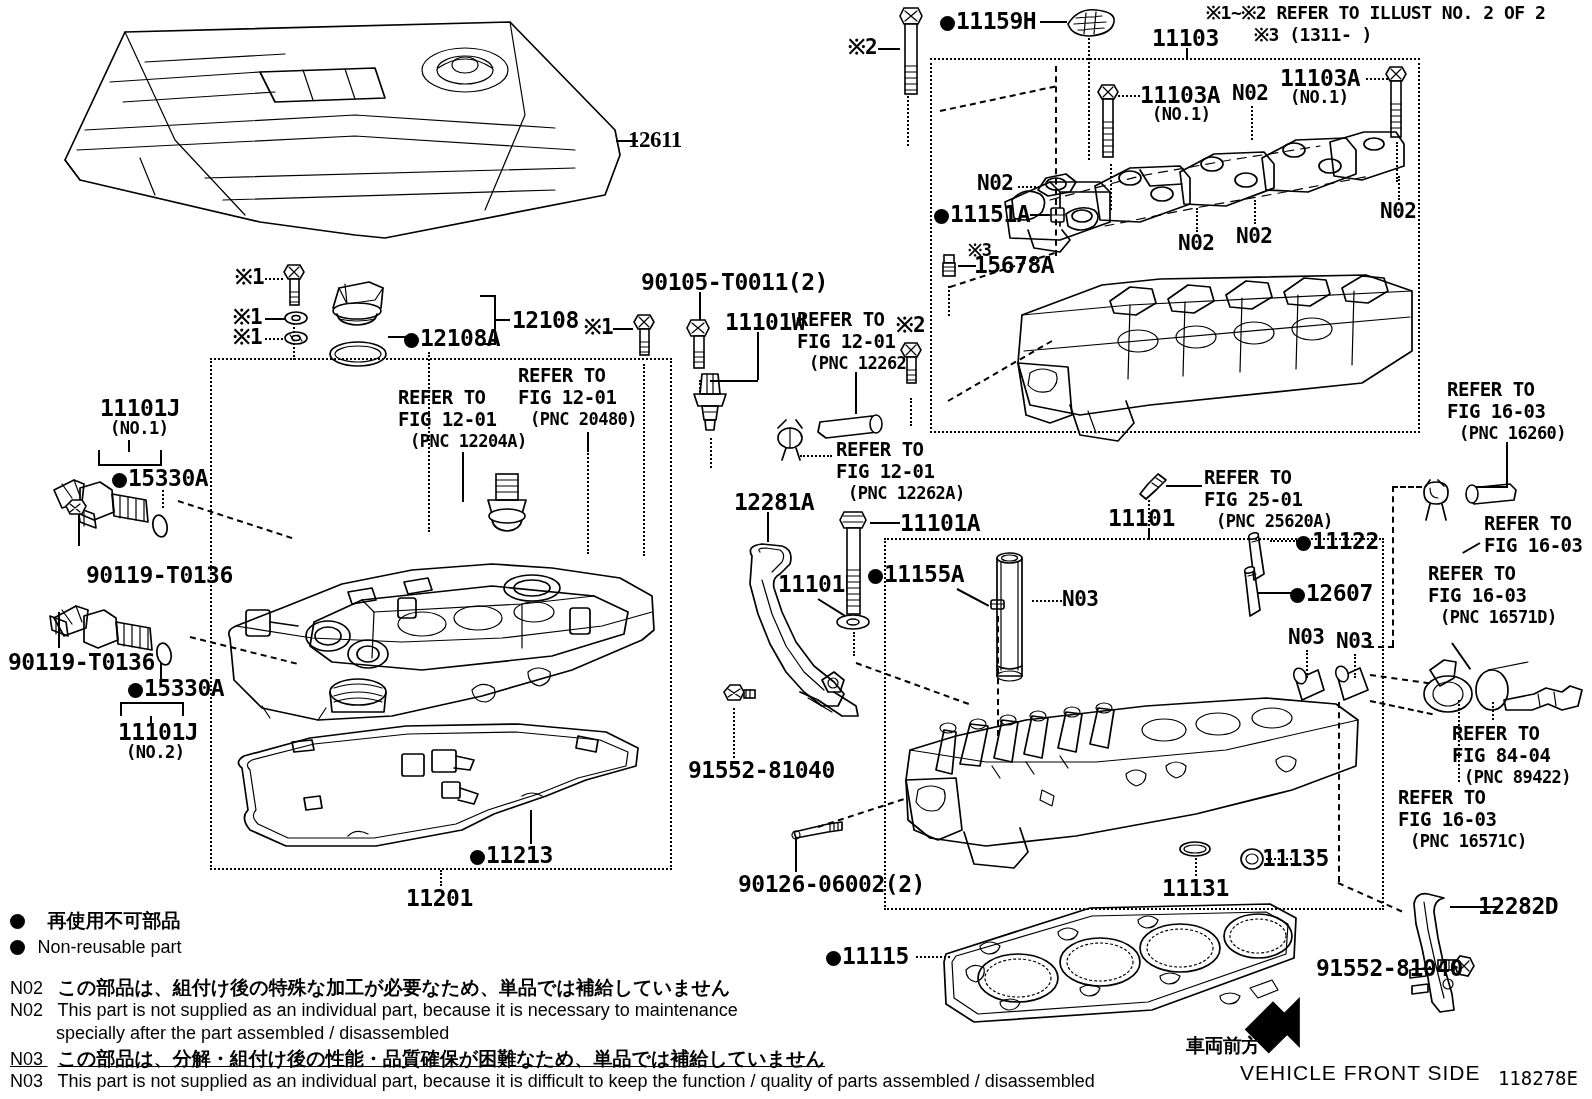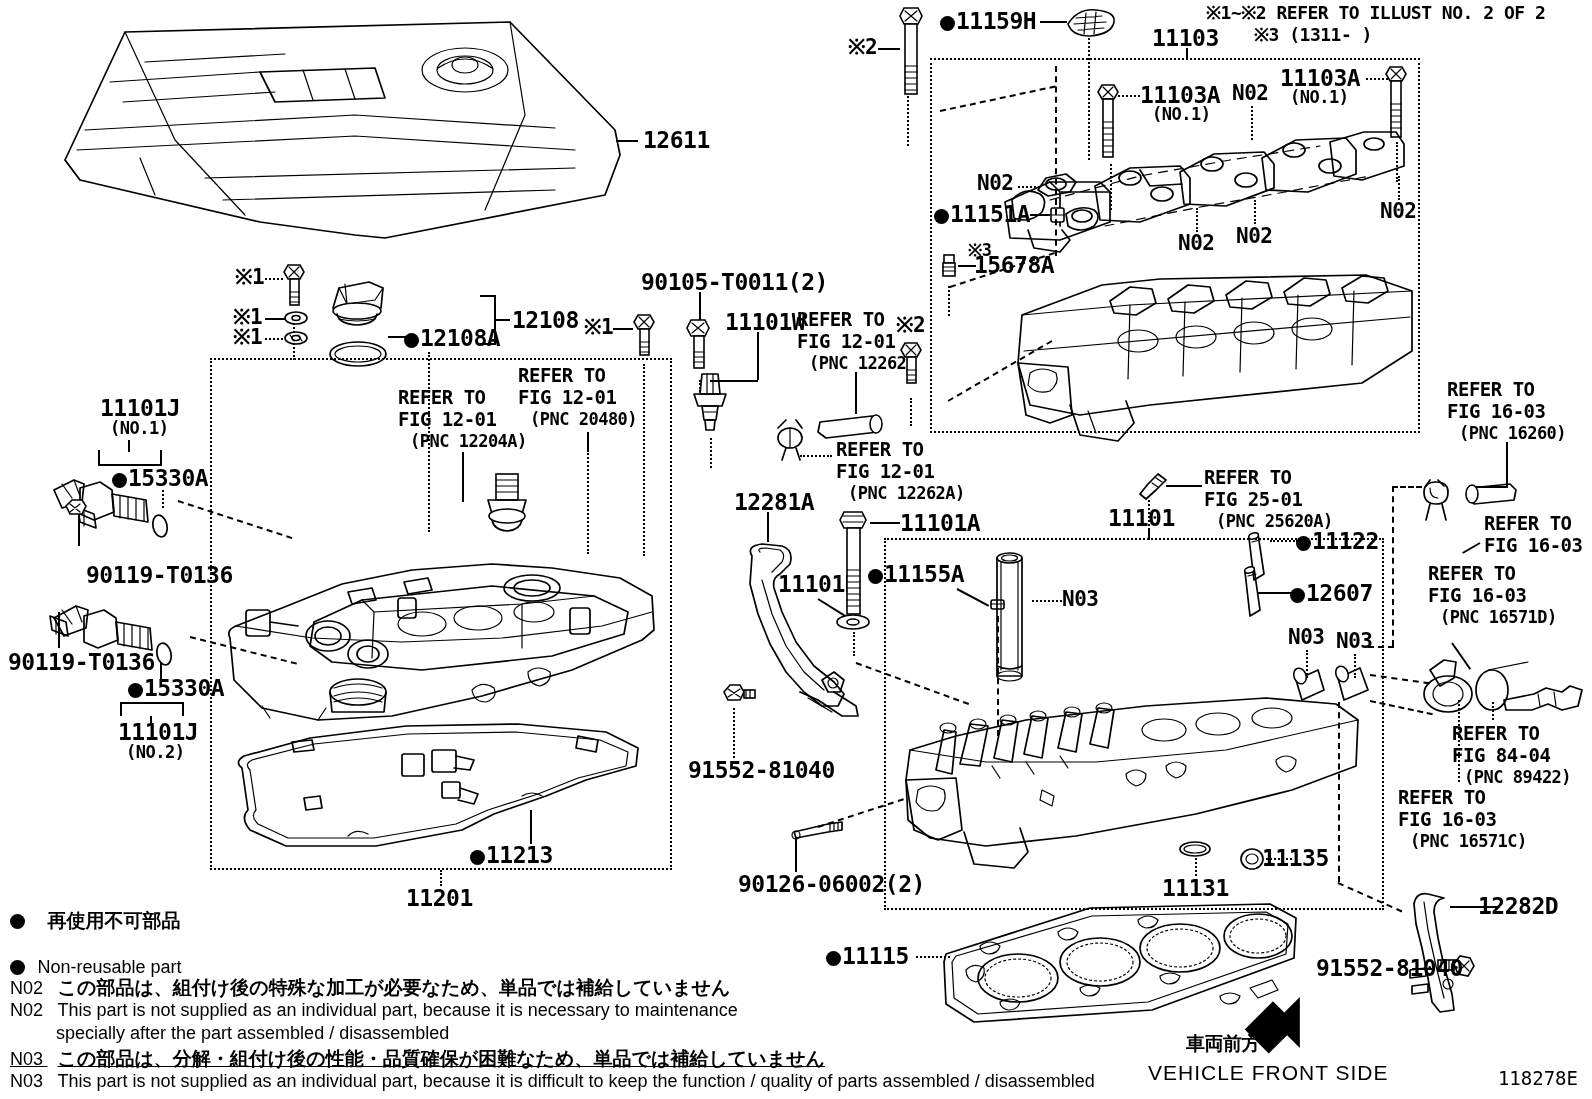--- a/index.html
+++ b/index.html
@@ -123,21 +123,21 @@
     <path class="th" d="M248,60 L258,90"></path>
     <path class="th" d="M290,59 L300,89"></path>
     <ellipse class="th" cx="410" cy="60" rx="43" ry="22"></ellipse>
     <ellipse class="th" cx="410" cy="60" rx="28" ry="14"></ellipse>
     <ellipse class="th" cx="410" cy="55" rx="13" ry="8"></ellipse>
     <path class="th" d="M383,58 Q410,40 437,58"></path>
     <path class="th" d="M10,150 L25,170"></path>
     <path class="th" d="M85,148 L100,185"></path>
   </svg>
   <div class="ln ln-h" style="left:616px; top:140px; width:22px;"></div>
-  <div class="lbl pn" style="left:643px; top:128px;">12611</div>
+  <div class="lbl pn" style="left:628px; top:128px;font-family:Liberation Serif, serif;">12611</div>
 
   <svg class="art" style="left:896px; top:4px;" width="40" height="110" viewBox="0 0 40 110">
     <path class="wf" d="M8,4 L22,4 L26,12 L22,20 L8,20 L4,12 Z"></path>
     <path class="th" d="M9,7 L21,17 M21,7 L9,17"></path>
     <rect class="wf" x="9" y="20" width="12" height="70"></rect>
     <g class="th">
       <path d="M9,62 h12 M9,68 h12 M9,74 h12 M9,80 h12 M9,86 h12"></path>
     </g>
   </svg>
   <div class="ln ln-h" style="left:878px; top:48px; width:22px;"></div>
@@ -812,28 +812,28 @@
       </g>
     <path class="wf" d="M20,12 L26,4 L36,6 L40,14 L34,24 L24,22 Z"></path>
     <path class="th" d="M25,9 L35,19 M35,9 L25,19"></path>
   </svg>
   <div class="ln ln-h" style="left:1412px; top:968px; width:22px;"></div>
   <div class="lbl pn" style="left:1316px; top:956px;">91552-81040</div>
 
   <svg class="art" style="left:1250px; top:996px;" width="80" height="70" viewBox="0 0 80 70">
     <path class="f" d="M4,4 L44,4 L44,20 L66,20 L30,56 L30,38 L4,38 Z" transform="rotate(-45 35 30)"></path>
   </svg>
-  <div class="lbl jp" style="left:1186px; top:1036px; font-size:19px; font-family:Liberation Mono, monospace;">車両前方</div>
-  <div class="lbl" style="left:1148px; top:1062px; font-size:21px; font-family:'Liberation Sans', sans-serif; font-weight:400; letter-spacing:1px;">VEHICLE FRONT SIDE</div>
+  <div class="lbl jp" style="left:1186px; top:1036px; font-size:19px; font-family:Liberation Serif, serif;">車両前方</div>
+  <div class="lbl" style="left:1240px; top:1062px; font-size:21px; font-family:'Liberation Sans', sans-serif; font-weight:400; letter-spacing:1px;">VEHICLE FRONT SIDE</div>
 
   <div class="legend-line" style="left:10px; top:908px;">
     <span class="dot"></span>
     <span class="jp" style="font-size:19px; margin-left:17px;">再使用不可部品</span>
   </div>
-  <div class="legend-line" style="left:10px; top:957px;text-align:center;">
+  <div class="legend-line" style="left:10px; top:937px;text-align:center;">
     <span class="dot"></span>
     <span style="font-size:18px; margin-left:7px; font-family:'Liberation Sans', sans-serif;">Non-reusable part</span>
   </div>
 
   <div class="legend-line" style="left:10px; top:975px;">
     <span style="font-size:18px; font-family:'Liberation Sans', sans-serif;">N02</span>
     <span class="jp" style="font-size:19px; margin-left:10px;">この部品は、組付け後の特殊な加工が必要なため、単品では補給していません</span>
   </div>
   <div class="legend-line" style="left:10px; top:1000px;">
     <span style="font-size:18px; font-family:'Liberation Sans', sans-serif;">N02</span>

